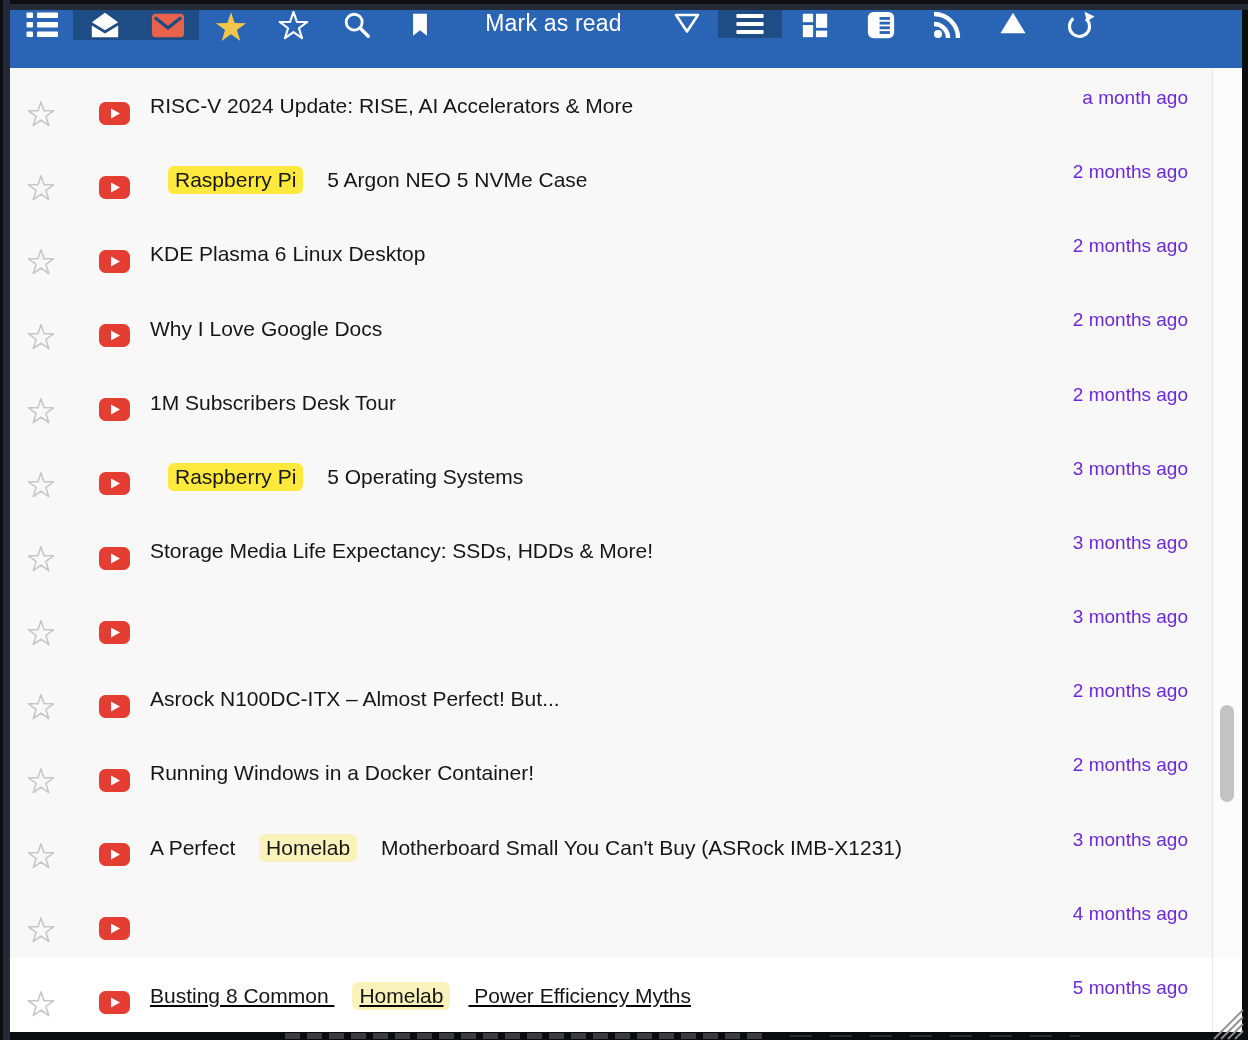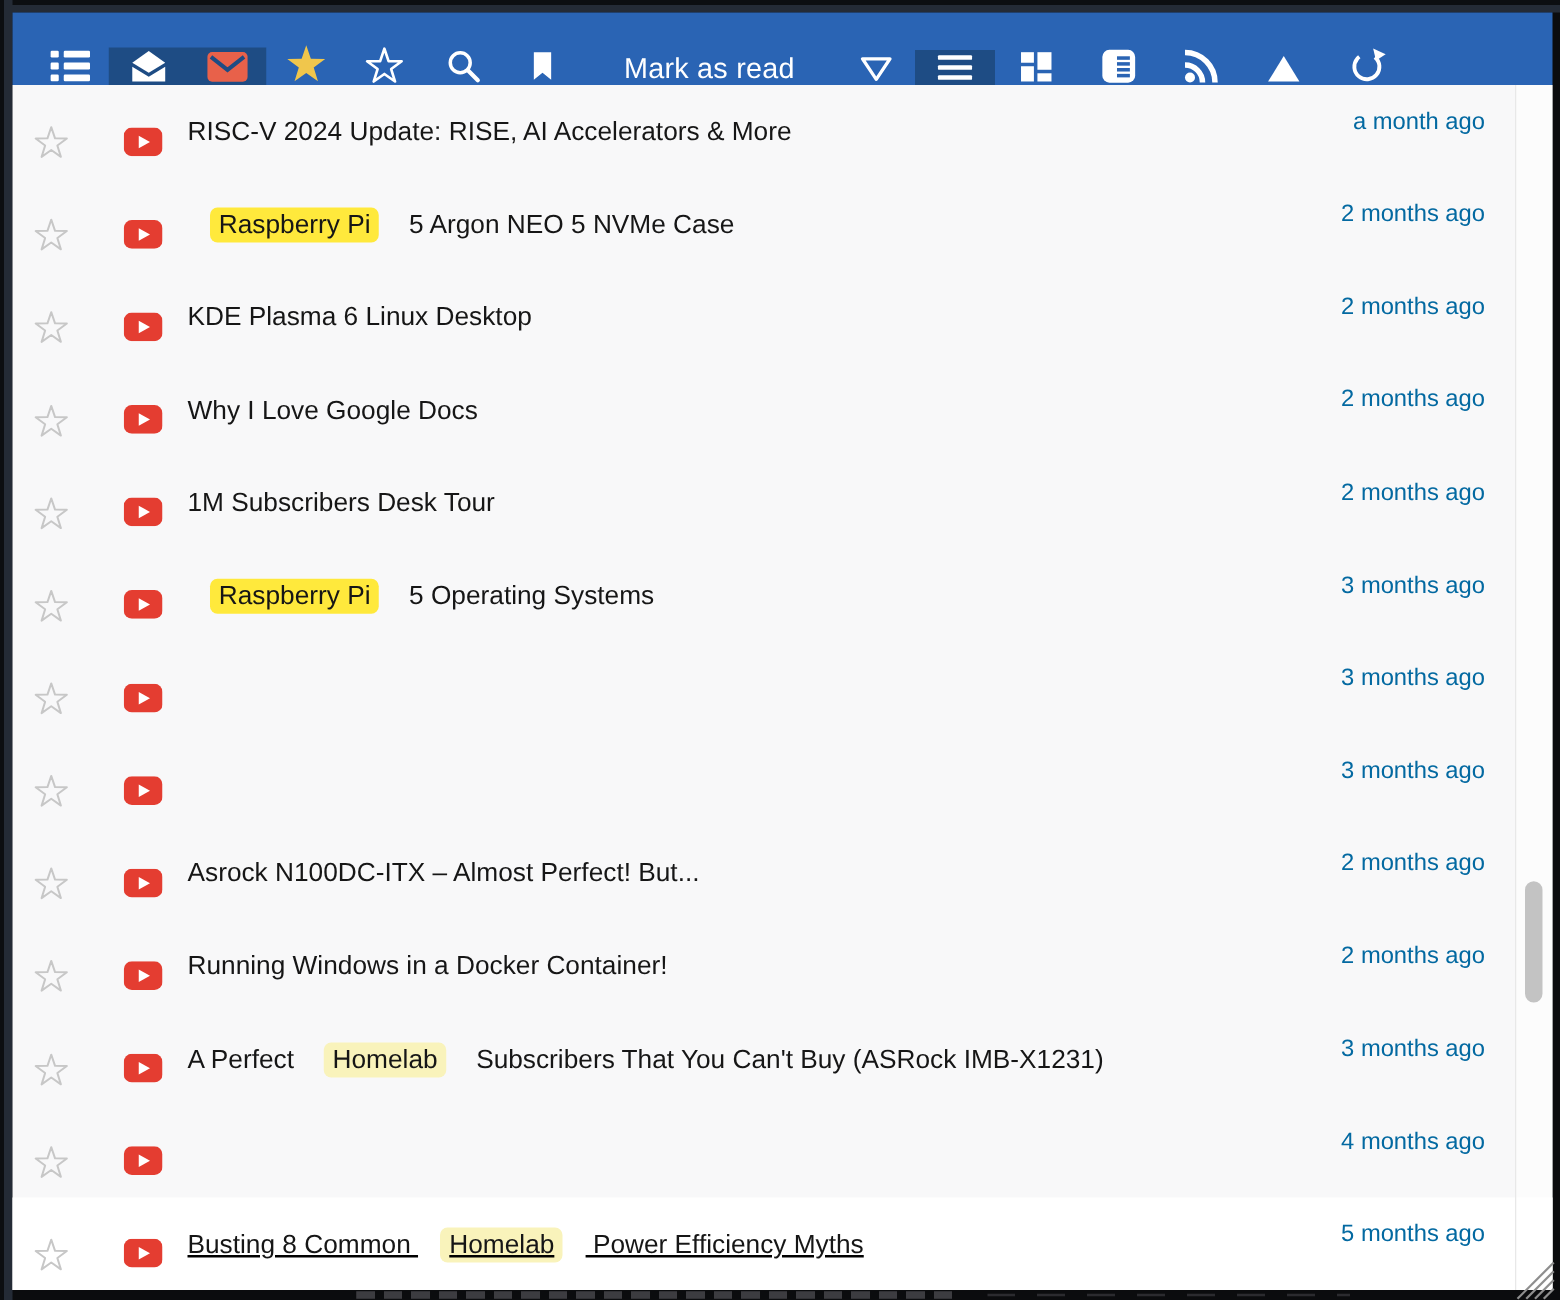--- a/index.html
+++ b/index.html
@@ -9,41 +9,41 @@
     font-family:"Liberation Sans","DejaVu Sans",sans-serif;
     -webkit-font-smoothing:antialiased;
   }
   .frame-top{position:absolute;left:0;top:0;width:1248px;height:10px;
     background:linear-gradient(#0c0e11 0 4px,#242b36 4px 100%);}
   .frame-left{position:absolute;left:0;top:0;width:10px;height:1040px;
     background:linear-gradient(90deg,#0c0e11 0 3px,#242b36 3px 100%);}
   .window{position:absolute;left:10px;top:10px;width:1232px;height:1022px;}
 
   
-  .toolbar{height:58px;background:var(--blue,#2a64b4);display:flex;align-items:flex-end;padding-left:14px;}
+  .toolbar{height:58px;background:var(--blue,#2a64b4);display:flex;align-items:flex-start;}
   .tb-btn{width:63px;display:flex;align-items:center;justify-content:center;flex:0 0 auto;}
   .tb-group-active{display:flex;background:var(--blue-active,#1e4c84);flex:0 0 auto;}
   .tb-label{width:205px;display:flex;align-items:center;justify-content:center;
     color:#fff;font-size:23px;letter-spacing:.2px;flex:0 0 auto;}
   .tb-btn.dd{width:62px;}
   .tb-btn.menu{width:64px;}
   .tb-btn.wide{width:66px;}
 
   
   .content{position:relative;height:964px;background:#f8f8f9;}
   .list{display:flex;flex-direction:column;height:100%;}
   .row{flex:1 1 0;display:flex;align-items:center;position:relative;min-height:0;}
   .row.selected{background:#fff;text-decoration:underline;}
   .row-star{margin-left:17px;transform:translateY(9px);flex:0 0 auto;cursor:pointer;}
   .row-yt{margin-left:44px;transform:translateY(8px);flex:0 0 auto;}
   .row-title{margin-left:20px;font-size:21px;color:#161616;white-space:nowrap;transform:translateY(1px);}
   .hl{border-radius:6px;padding:2px 7px 3px;margin:0 18px;}
   .hl.bright{background:var(--hl-bright,#ffe93c);}
   .hl.pale{background:var(--hl-pale,#f9f3bb);}
-  .row-time{position:absolute;right:54px;top:19px;font-size:19px;color:#0369a1;}
+  .row-time{position:absolute;right:54px;top:19px;font-size:19px;color:#6d28d9;}
 
   
   .scroll-track{position:absolute;right:0;top:0;width:29px;height:100%;
     background:rgba(255,255,255,.55);border-left:1px solid #e8e8e8;}
   .scroll-thumb{position:absolute;left:7px;top:637px;width:14px;height:97px;
     border-radius:7px;background:#c3c3c3;}
 
   
   .grip{position:absolute;right:4px;top:1000px;z-index:5;}
   .cutoff{position:absolute;left:285px;top:1033px;width:480px;height:6px;
@@ -246,20 +246,21 @@
   </div>
 
   <div class="row">
     <svg class="row-star" width="28" height="28" viewBox="0 0 32 32">
       <path d="M16 2 L19.47 12.23 L30.27 12.36 L21.61 18.82 L24.82 29.14 L16 22.9 L7.18 29.14 L10.39 18.82 L1.73 12.36 L12.53 12.23 Z" fill="none" stroke="#c7c7c7" stroke-width="1.8" stroke-linejoin="round"></path>
     </svg>
     <svg class="row-yt" width="31" height="23" viewBox="0 0 31 23">
       <rect x="0" y="0" width="31" height="23" rx="6.5" fill="var(--yt-red,#e43d31)"></rect>
       <polygon points="12,6.5 21,11.5 12,16.5" fill="#fff"></polygon>
     </svg>
+    <div class="row-title"><span>Storage Media Life Expectancy: SSDs, HDDs &amp; More!</span></div>
     <div class="row-time">3 months ago</div>
   </div>
 
   <div class="row">
     <svg class="row-star" width="28" height="28" viewBox="0 0 32 32">
       <path d="M16 2 L19.47 12.23 L30.27 12.36 L21.61 18.82 L24.82 29.14 L16 22.9 L7.18 29.14 L10.39 18.82 L1.73 12.36 L12.53 12.23 Z" fill="none" stroke="#c7c7c7" stroke-width="1.8" stroke-linejoin="round"></path>
     </svg>
     <svg class="row-yt" width="31" height="23" viewBox="0 0 31 23">
       <rect x="0" y="0" width="31" height="23" rx="6.5" fill="var(--yt-red,#e43d31)"></rect>
       <polygon points="12,6.5 21,11.5 12,16.5" fill="#fff"></polygon>
@@ -292,21 +293,21 @@
   </div>
 
   <div class="row">
     <svg class="row-star" width="28" height="28" viewBox="0 0 32 32">
       <path d="M16 2 L19.47 12.23 L30.27 12.36 L21.61 18.82 L24.82 29.14 L16 22.9 L7.18 29.14 L10.39 18.82 L1.73 12.36 L12.53 12.23 Z" fill="none" stroke="#c7c7c7" stroke-width="1.8" stroke-linejoin="round"></path>
     </svg>
     <svg class="row-yt" width="31" height="23" viewBox="0 0 31 23">
       <rect x="0" y="0" width="31" height="23" rx="6.5" fill="var(--yt-red,#e43d31)"></rect>
       <polygon points="12,6.5 21,11.5 12,16.5" fill="#fff"></polygon>
     </svg>
-    <div class="row-title"><span>A Perfect </span><span class="hl pale">Homelab</span><span> Subscribers That You Can't Buy (ASRock IMB-X1231)</span></div>
+    <div class="row-title"><span>A Perfect </span><span class="hl pale">Homelab</span><span> Motherboard Small You Can't Buy (ASRock IMB-X1231)</span></div>
     <div class="row-time">3 months ago</div>
   </div>
 
   <div class="row">
     <svg class="row-star" width="28" height="28" viewBox="0 0 32 32">
       <path d="M16 2 L19.47 12.23 L30.27 12.36 L21.61 18.82 L24.82 29.14 L16 22.9 L7.18 29.14 L10.39 18.82 L1.73 12.36 L12.53 12.23 Z" fill="none" stroke="#c7c7c7" stroke-width="1.8" stroke-linejoin="round"></path>
     </svg>
     <svg class="row-yt" width="31" height="23" viewBox="0 0 31 23">
       <rect x="0" y="0" width="31" height="23" rx="6.5" fill="var(--yt-red,#e43d31)"></rect>
       <polygon points="12,6.5 21,11.5 12,16.5" fill="#fff"></polygon>

